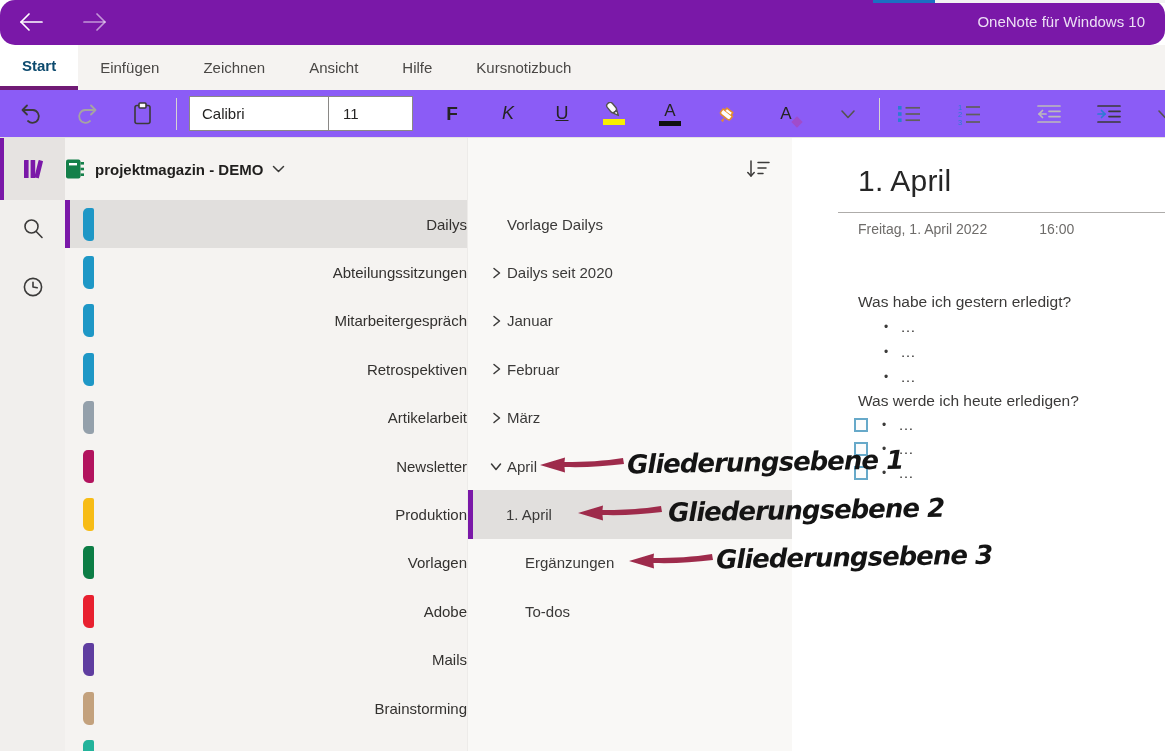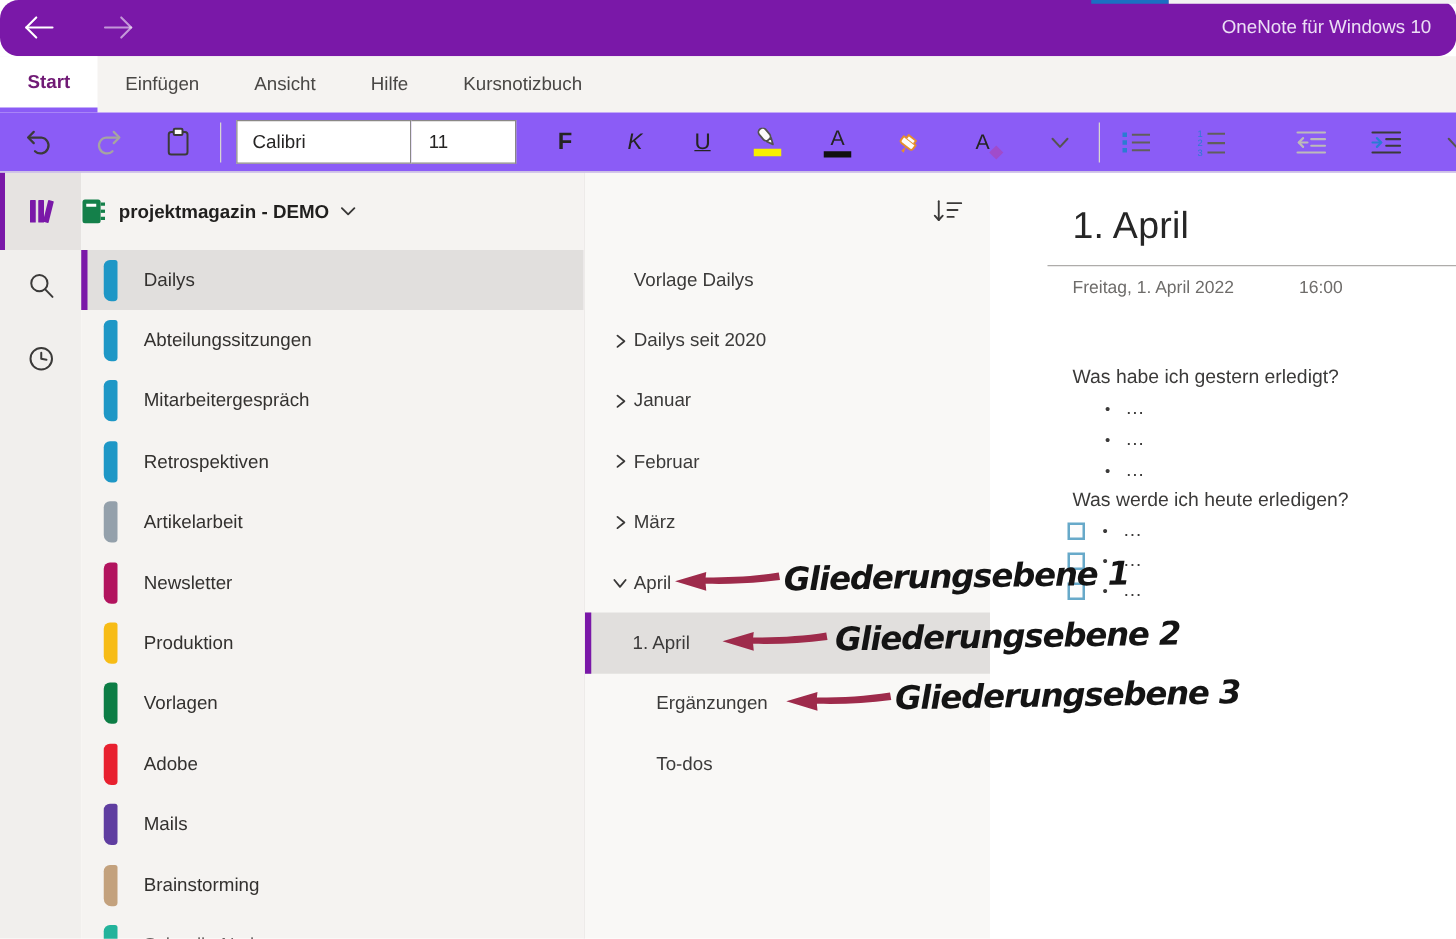--- a/index.html
+++ b/index.html
@@ -16,21 +16,21 @@
   .strip.white { left:935px; width:230px; background:#f2f2f2; }
   .nav-arrow { position:absolute; top:8px; width:34px; height:28px; cursor:default; }
   .nav-arrow svg { display:block; margin:2px auto; }
   .nav-back { left:14px; }
   .nav-fwd  { left:78px; }
   .titlebar-title { position:absolute; right:20px; top:13px; font-size:15px; color:#ecdff5; }
 
   
   .ribbon { position:absolute; left:0; top:45px; width:1165px; height:45px; background:#f5f3f1; display:flex; z-index:2; }
   .ribbon-tab { height:45px; padding:0 22px; display:flex; align-items:center; font-size:15px; color:#494745; cursor:default; }
-  .ribbon-tab.selected { background:#ffffff; border-bottom:4px solid #8b5cf6; font-weight:bold; color:#701a75; }
+  .ribbon-tab.selected { background:#ffffff; border-bottom:4px solid #701a75; font-weight:bold; color:#0c4a6e; }
 
   
   .toolbar { position:absolute; left:0; top:90px; width:1165px; height:48px; background:#8b5cf6;
              border-bottom:1px solid #e4e2e0; display:flex; align-items:center; z-index:2; }
   .tb-btn { width:34px; height:34px; display:flex; align-items:center; justify-content:center; flex:none; }
   .tb-div { width:1px; height:32px; background:#d6d4d2; flex:none; }
   .combo { height:35px; border:1px solid #8a8886; background:#fff; display:flex; align-items:center;
            font-size:15px; color:#252423; flex:none; }
   .combo.font { width:140px; padding-left:12px; margin-left:12px; }
   .combo.size { width:84px; padding-left:14px; border-left:none; }
@@ -49,21 +49,21 @@
   .rail-item { height:58px; display:flex; align-items:center; justify-content:center; position:relative; }
   .rail-item.first { height:62px; }
   .rail-item.selected { background:#e6e3e1; }
   .rail-item.selected::before { content:""; position:absolute; left:0; top:0; bottom:0; width:4px; background:#7a18a8; }
 
   
   .sections { position:absolute; left:65px; top:138px; width:402px; bottom:0; background:#f5f3f1; z-index:1; }
   .panel-header { height:62px; display:flex; align-items:center; }
   .nb-name { margin-left:10px; font-size:15px; font-weight:bold; color:#201f1e; }
   .nb-chev { margin-left:9px; display:flex; }
-  .sec-row { height:48.4px; display:flex; align-items:center; padding-left:18px; position:relative; cursor:default; }
+  .sec-row { height:48.4px; display:flex; align-items:center; padding-left:18px; position:relative; cursor:default;justify-content:space-between; }
   .sec-row.selected { background:#e1dfdd; }
   .sec-row.selected::before { content:""; position:absolute; left:0; top:0; bottom:0; width:5px; background:#7a18a8; }
   .sec-tab { width:11px; height:33px; border-radius:5px 2px 3px 6px; margin-right:21px; flex:none; }
   .sec-label { font-size:15px; color:#33312f; white-space:nowrap; }
 
   
   .pages { position:absolute; left:467px; top:138px; width:325px; bottom:0; background:#f9f8f6;
            border-left:1px solid #edebe9; z-index:1; }
   .pages-header { height:62px; position:relative; }
   .sort-btn { position:absolute; right:20px; top:17px; width:28px; height:28px; display:flex; align-items:center; justify-content:center; }
@@ -126,20 +126,23 @@
 <div class="ribbon">
 
     <div class="ribbon-tab selected">
       <span>Start</span>
     </div>
 
     <div class="ribbon-tab">
       <span>Einfügen</span>
     </div>
 
+    <div class="ribbon-tab">
+      <span>Zeichnen</span>
+    </div>
 
     <div class="ribbon-tab">
       <span>Ansicht</span>
     </div>
 
     <div class="ribbon-tab">
       <span>Hilfe</span>
     </div>
 
     <div class="ribbon-tab">

